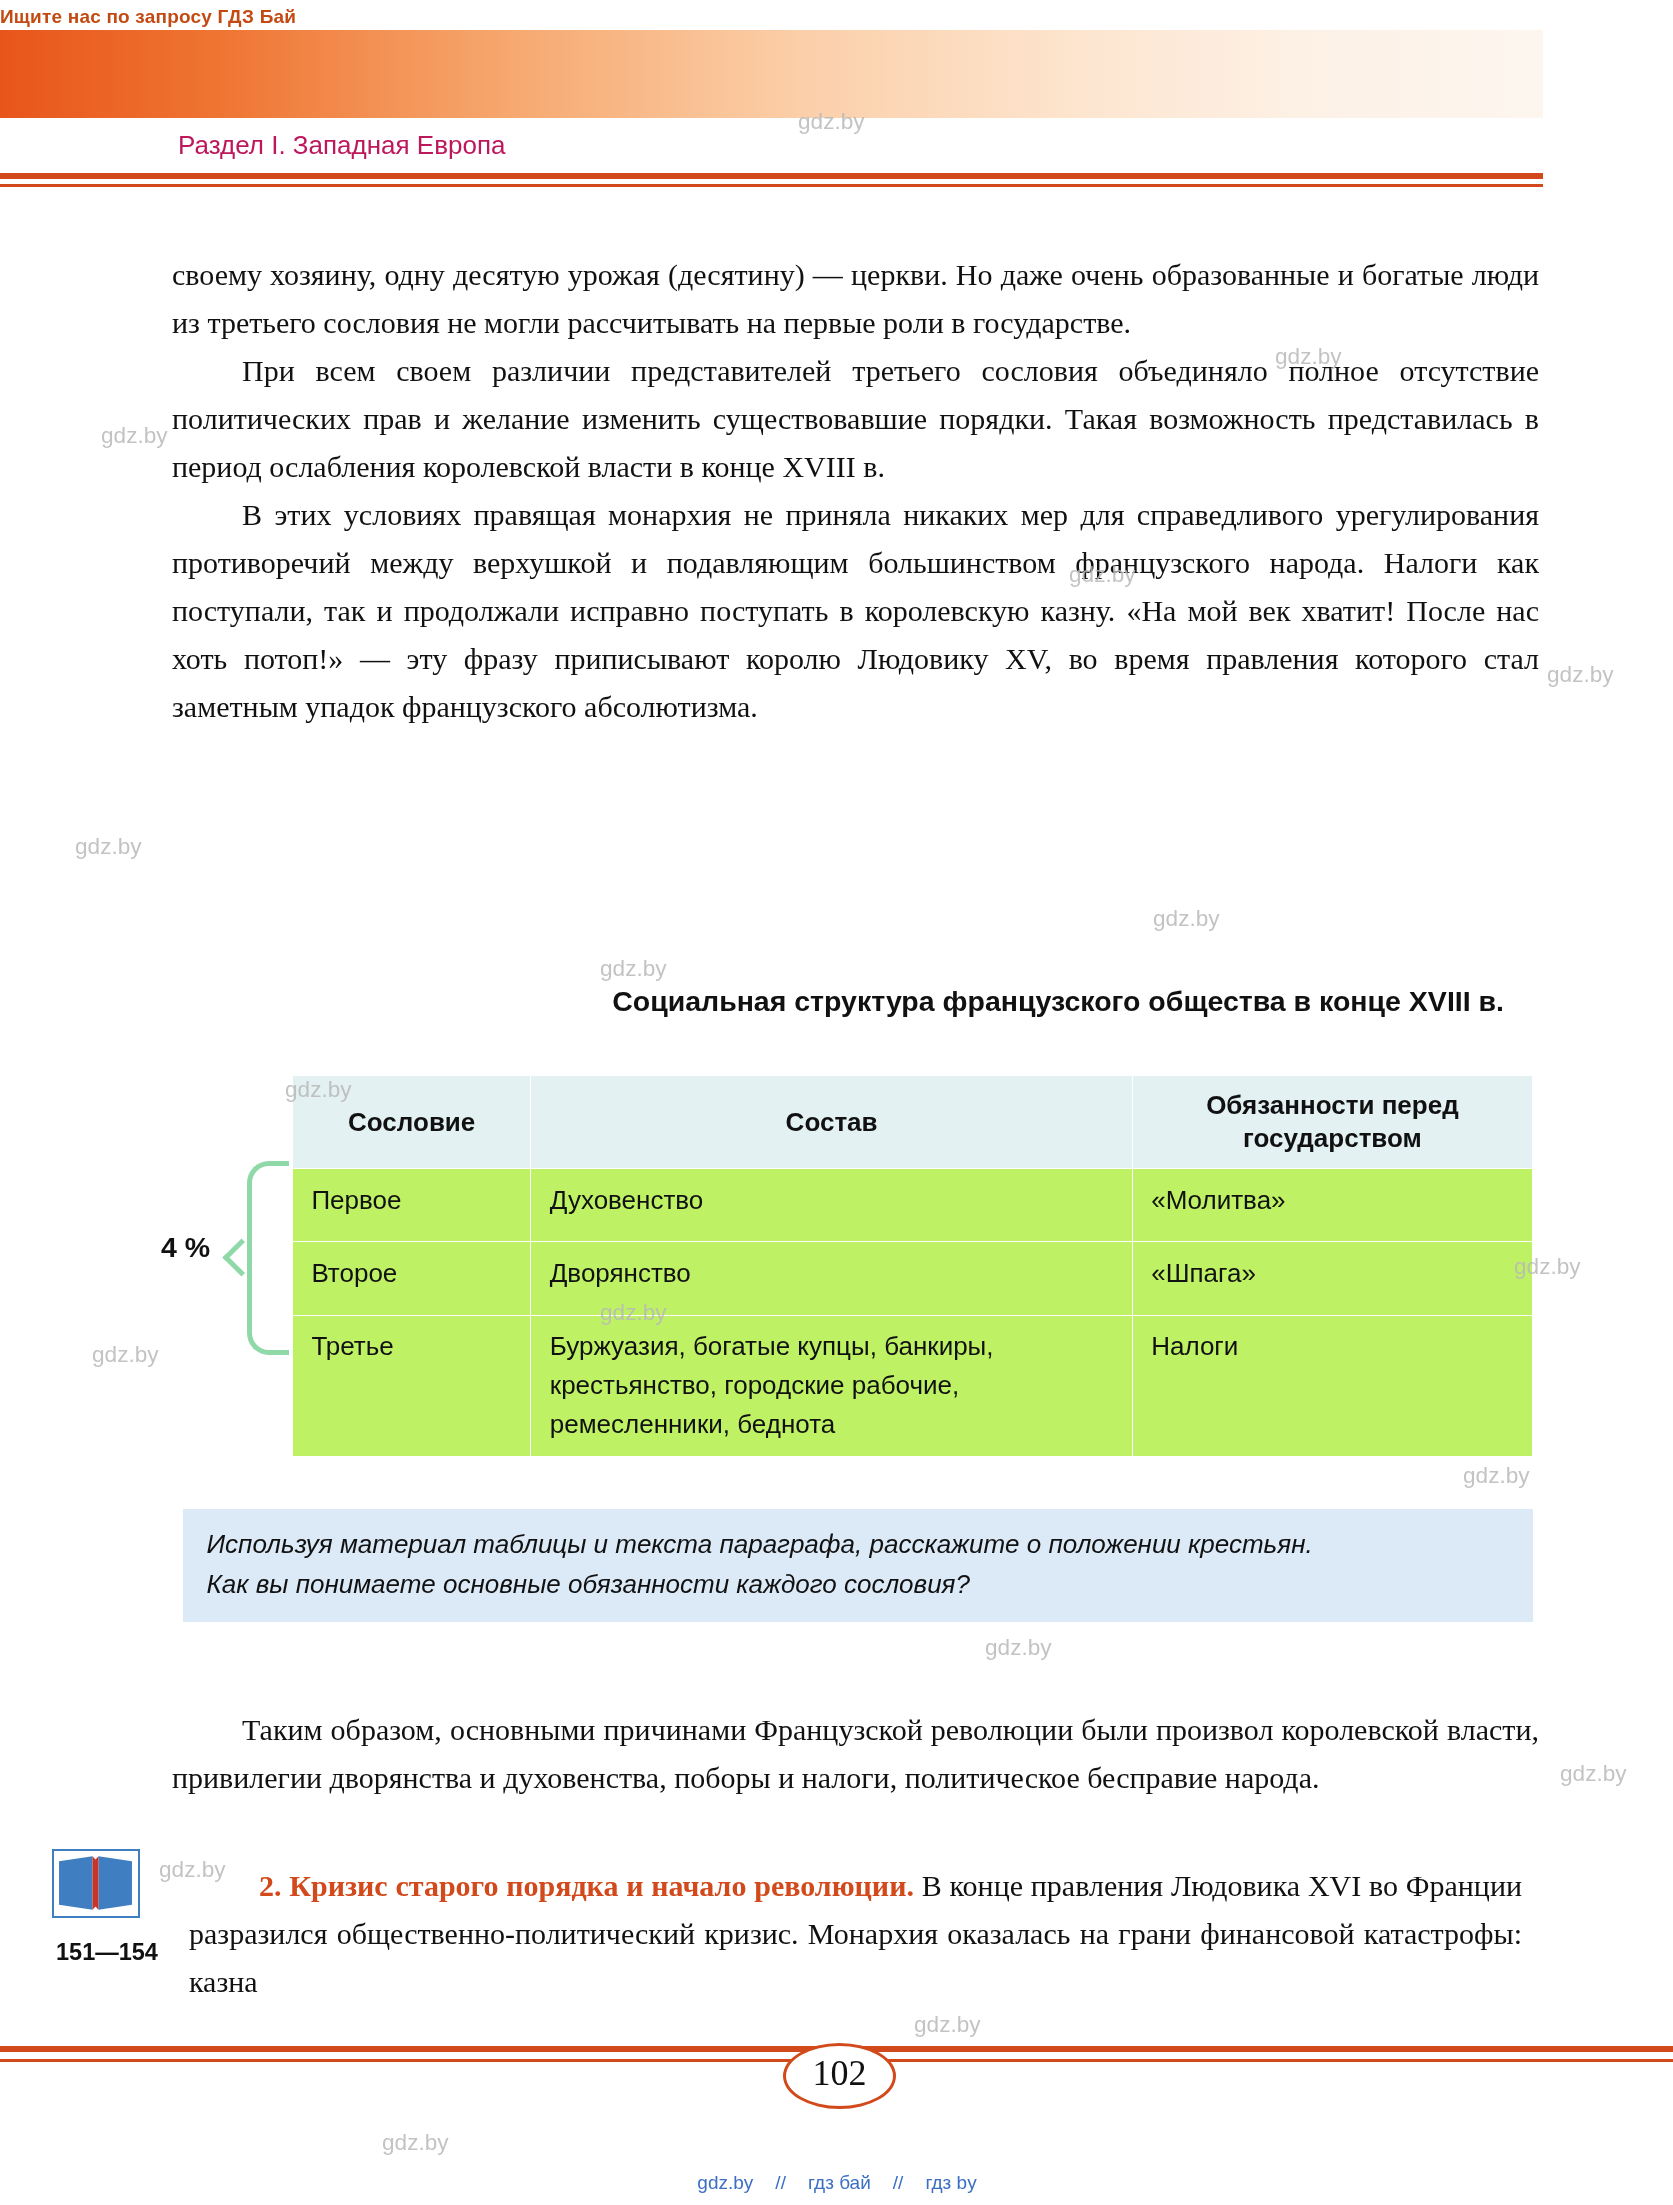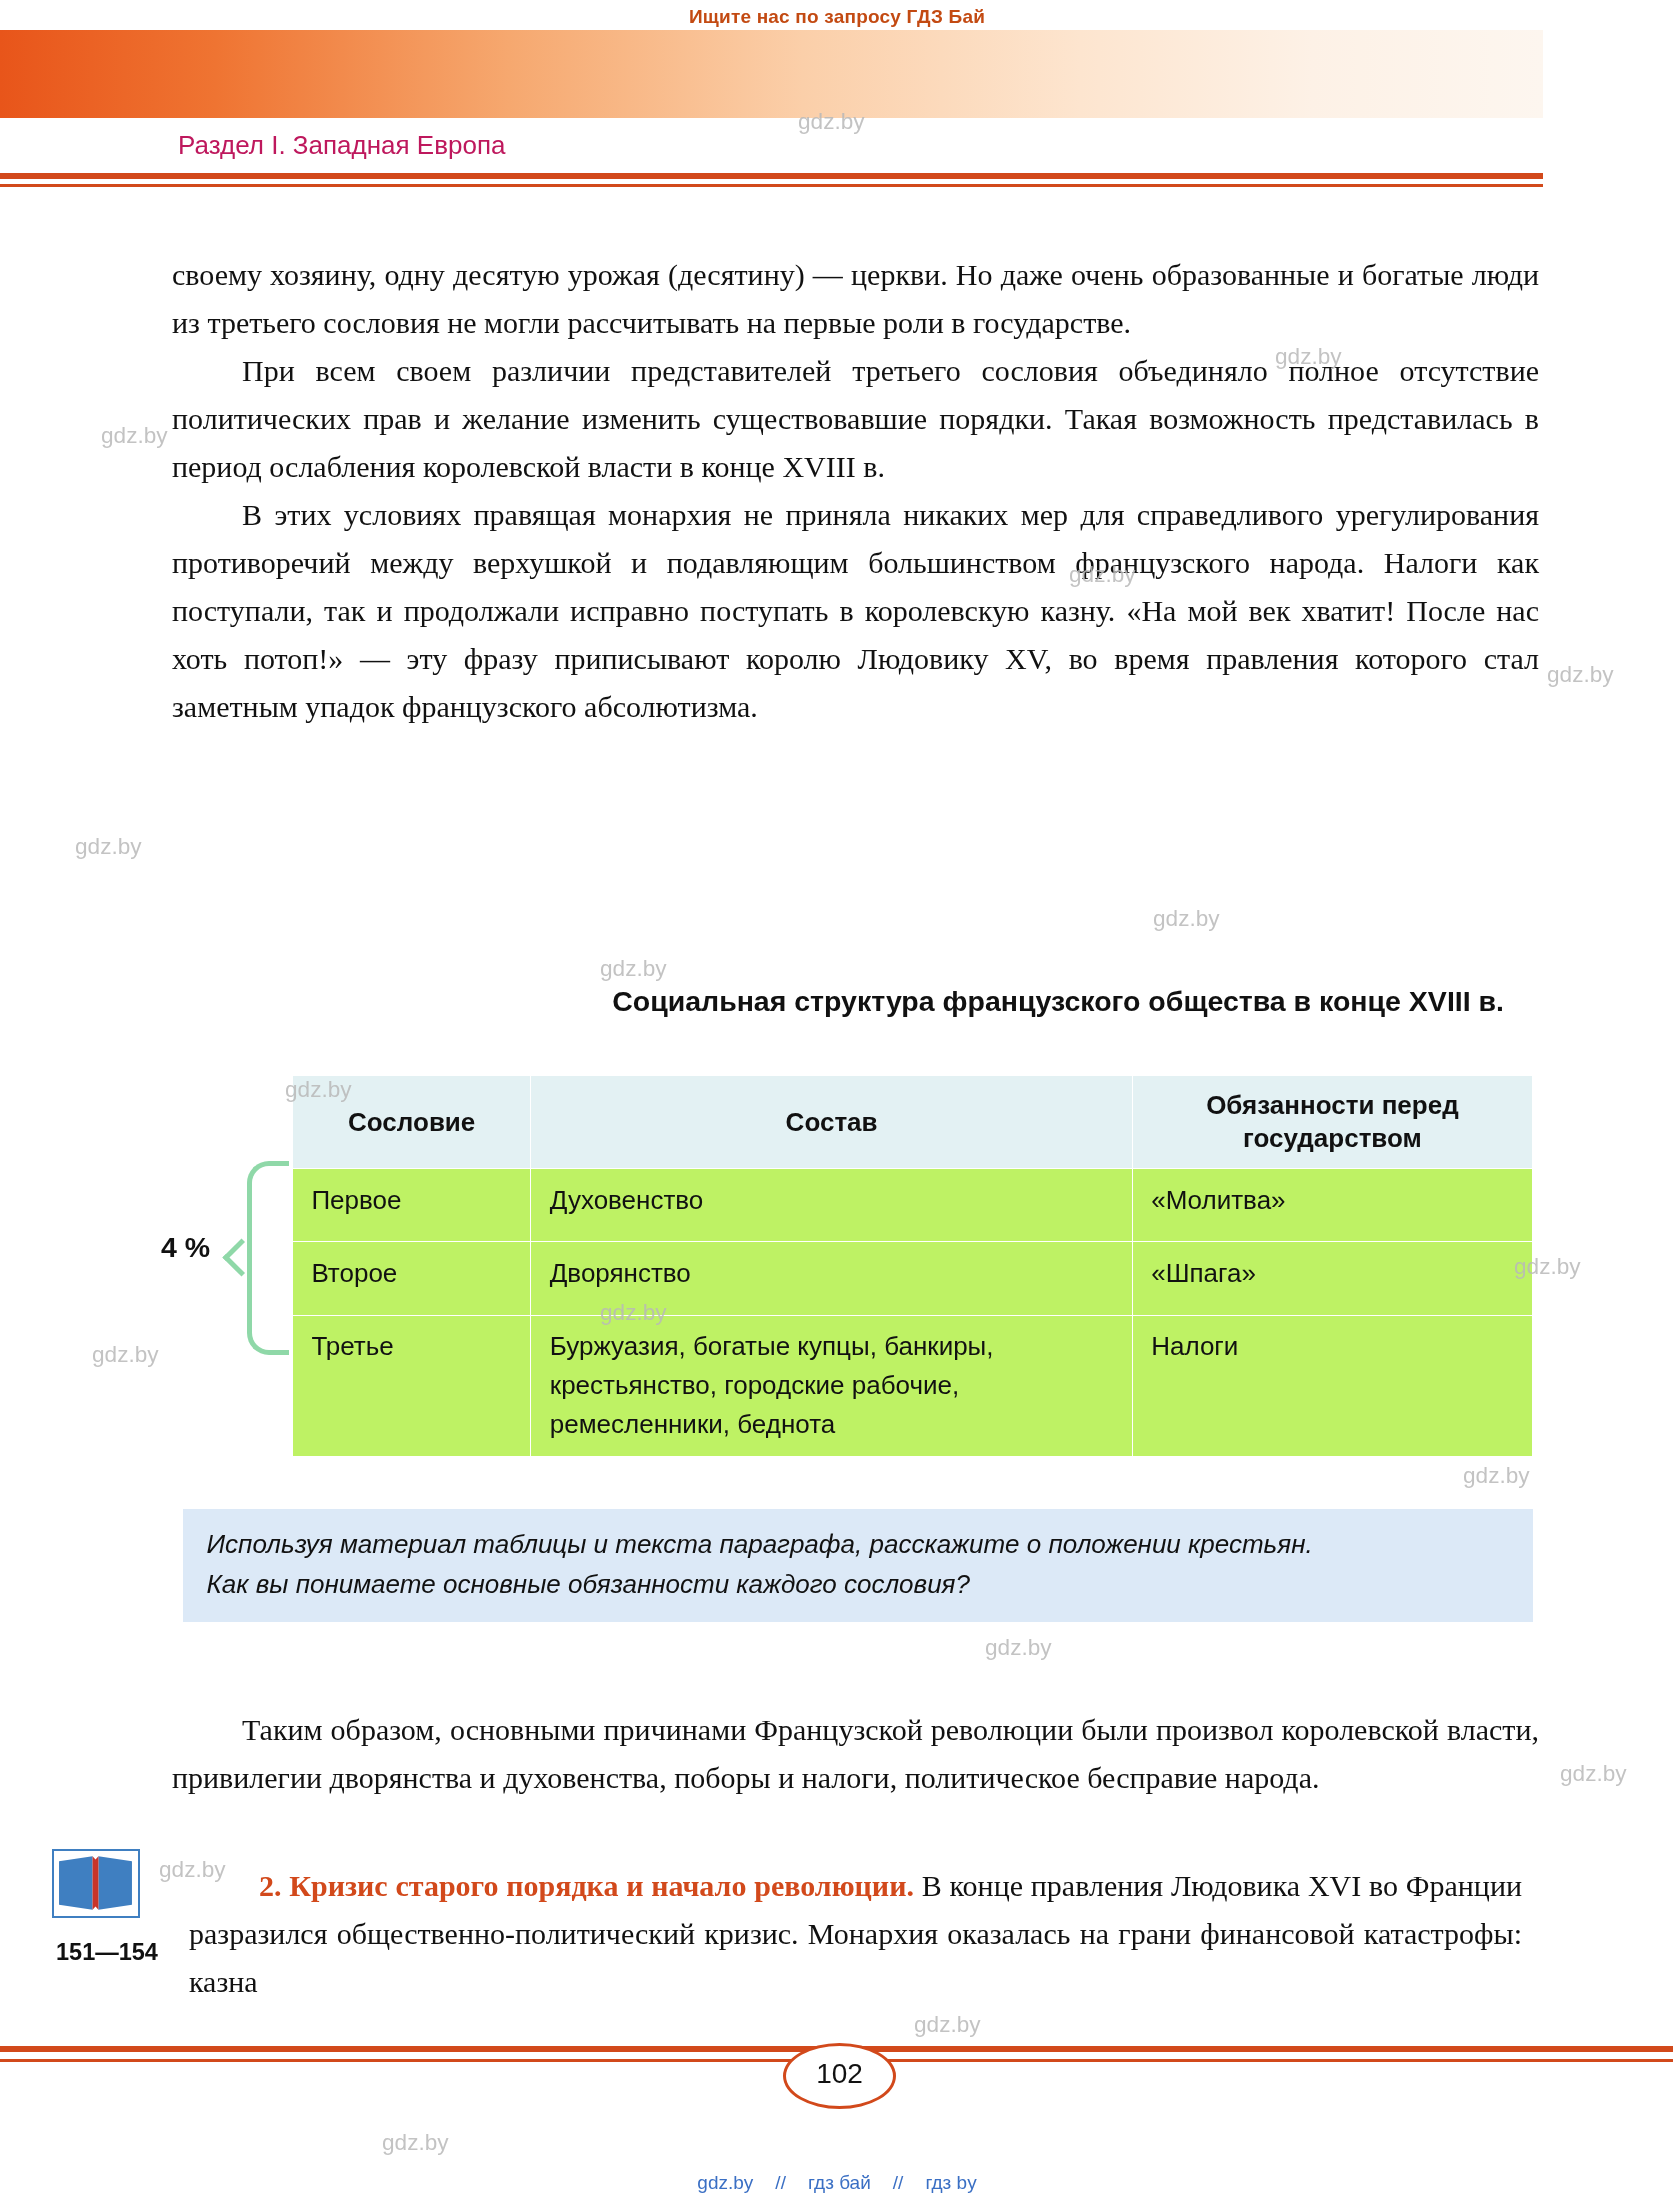--- a/index.html
+++ b/index.html
@@ -14,21 +14,20 @@
     font-family: "Liberation Serif", serif;
     overflow: hidden;
   }
 
   
   .top-banner {
     position: absolute;
     top: 0; left: 0;
     width: 1674px;
     height: 34px;
-    text-align: center;
     font-family: "Liberation Sans", sans-serif;
     font-size: 19px;
     font-weight: bold;
     color: #c34a12;
     line-height: 34px;
     letter-spacing: 0.2px;
   }
 
   
   .header-bar {
@@ -235,22 +234,22 @@
     position: absolute;
     left: 783px;
     top: 2043px;
     width: 107px;
     height: 60px;
     border: 3.4px solid #d2491b;
     border-radius: 50%;
     background: #ffffff;
     text-align: center;
     line-height: 55px;
-    font-family: Liberation Sans, sans-serif;
-    font-size: 28px;
+    font-family: Liberation Serif, serif;
+    font-size: 36px;
     color: #111111;
   }
   .bottom-links {
     position: absolute;
     left: 0;
     top: 2172px;
     width: 1674px;
     text-align: center;
     font-family: "Liberation Sans", sans-serif;
     font-size: 19px;

